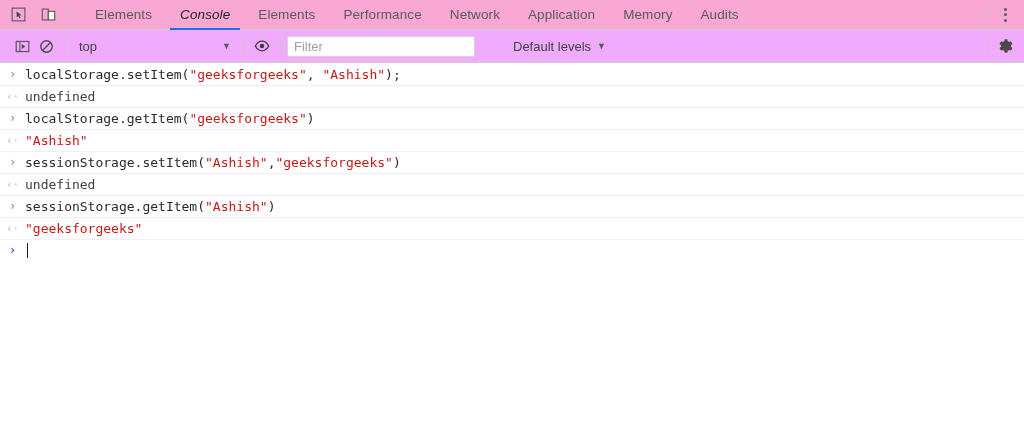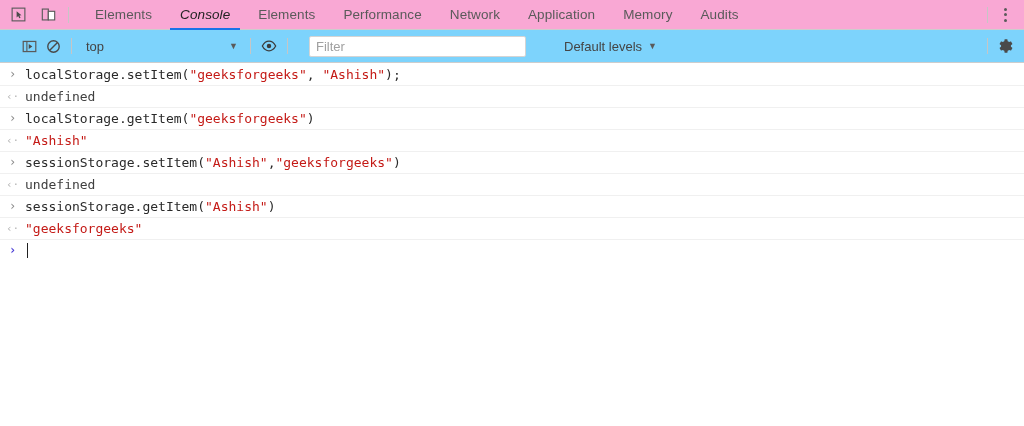--- a/index.html
+++ b/index.html
@@ -96,25 +96,25 @@
     display: block;
     width: 3px;
     height: 3px;
     border-radius: 50%;
     background: #5a5a5a;
   }
 
   
   .toolbar {
     height: 32px;
-    background: #7dd3fc;
+    background: #f0abfc;
     border-bottom: 1px solid #cdcdcd;
     display: flex;
     align-items: center;
-    padding: 0 6px 0 17px;
+    padding: 0 6px 0 10px;
   }
   .tbar-icon {
     width: 24px;
     height: 24px;
     display: flex;
     align-items: center;
     justify-content: center;
     cursor: pointer;
   }
   .ctx-select {
@@ -127,30 +127,30 @@
     color: #444;
     cursor: pointer;
     justify-content: space-between;
   }
   .ctx-select .caret {
     font-size: 9px;
     color: #5a5a5a;
     margin-left: 8px;
   }
   .filter-input {
-    width: 217px;
+    width: 188px;
     height: 21px;
     border: 1px solid #d4d4d4;
     border-radius: 2px;
     background: #ffffff;
     font-family: "Liberation Sans", sans-serif;
     font-size: 13px;
     color: #303942;
     padding: 0 6px;
-    margin-left: 15px;
+    margin-left: 0;
     outline: none;
     box-sizing: border-box;
   }
   .filter-input::placeholder {
     color: #a0a0a0;
   }
   .levels {
     display: flex;
     align-items: center;
     height: 22px;

